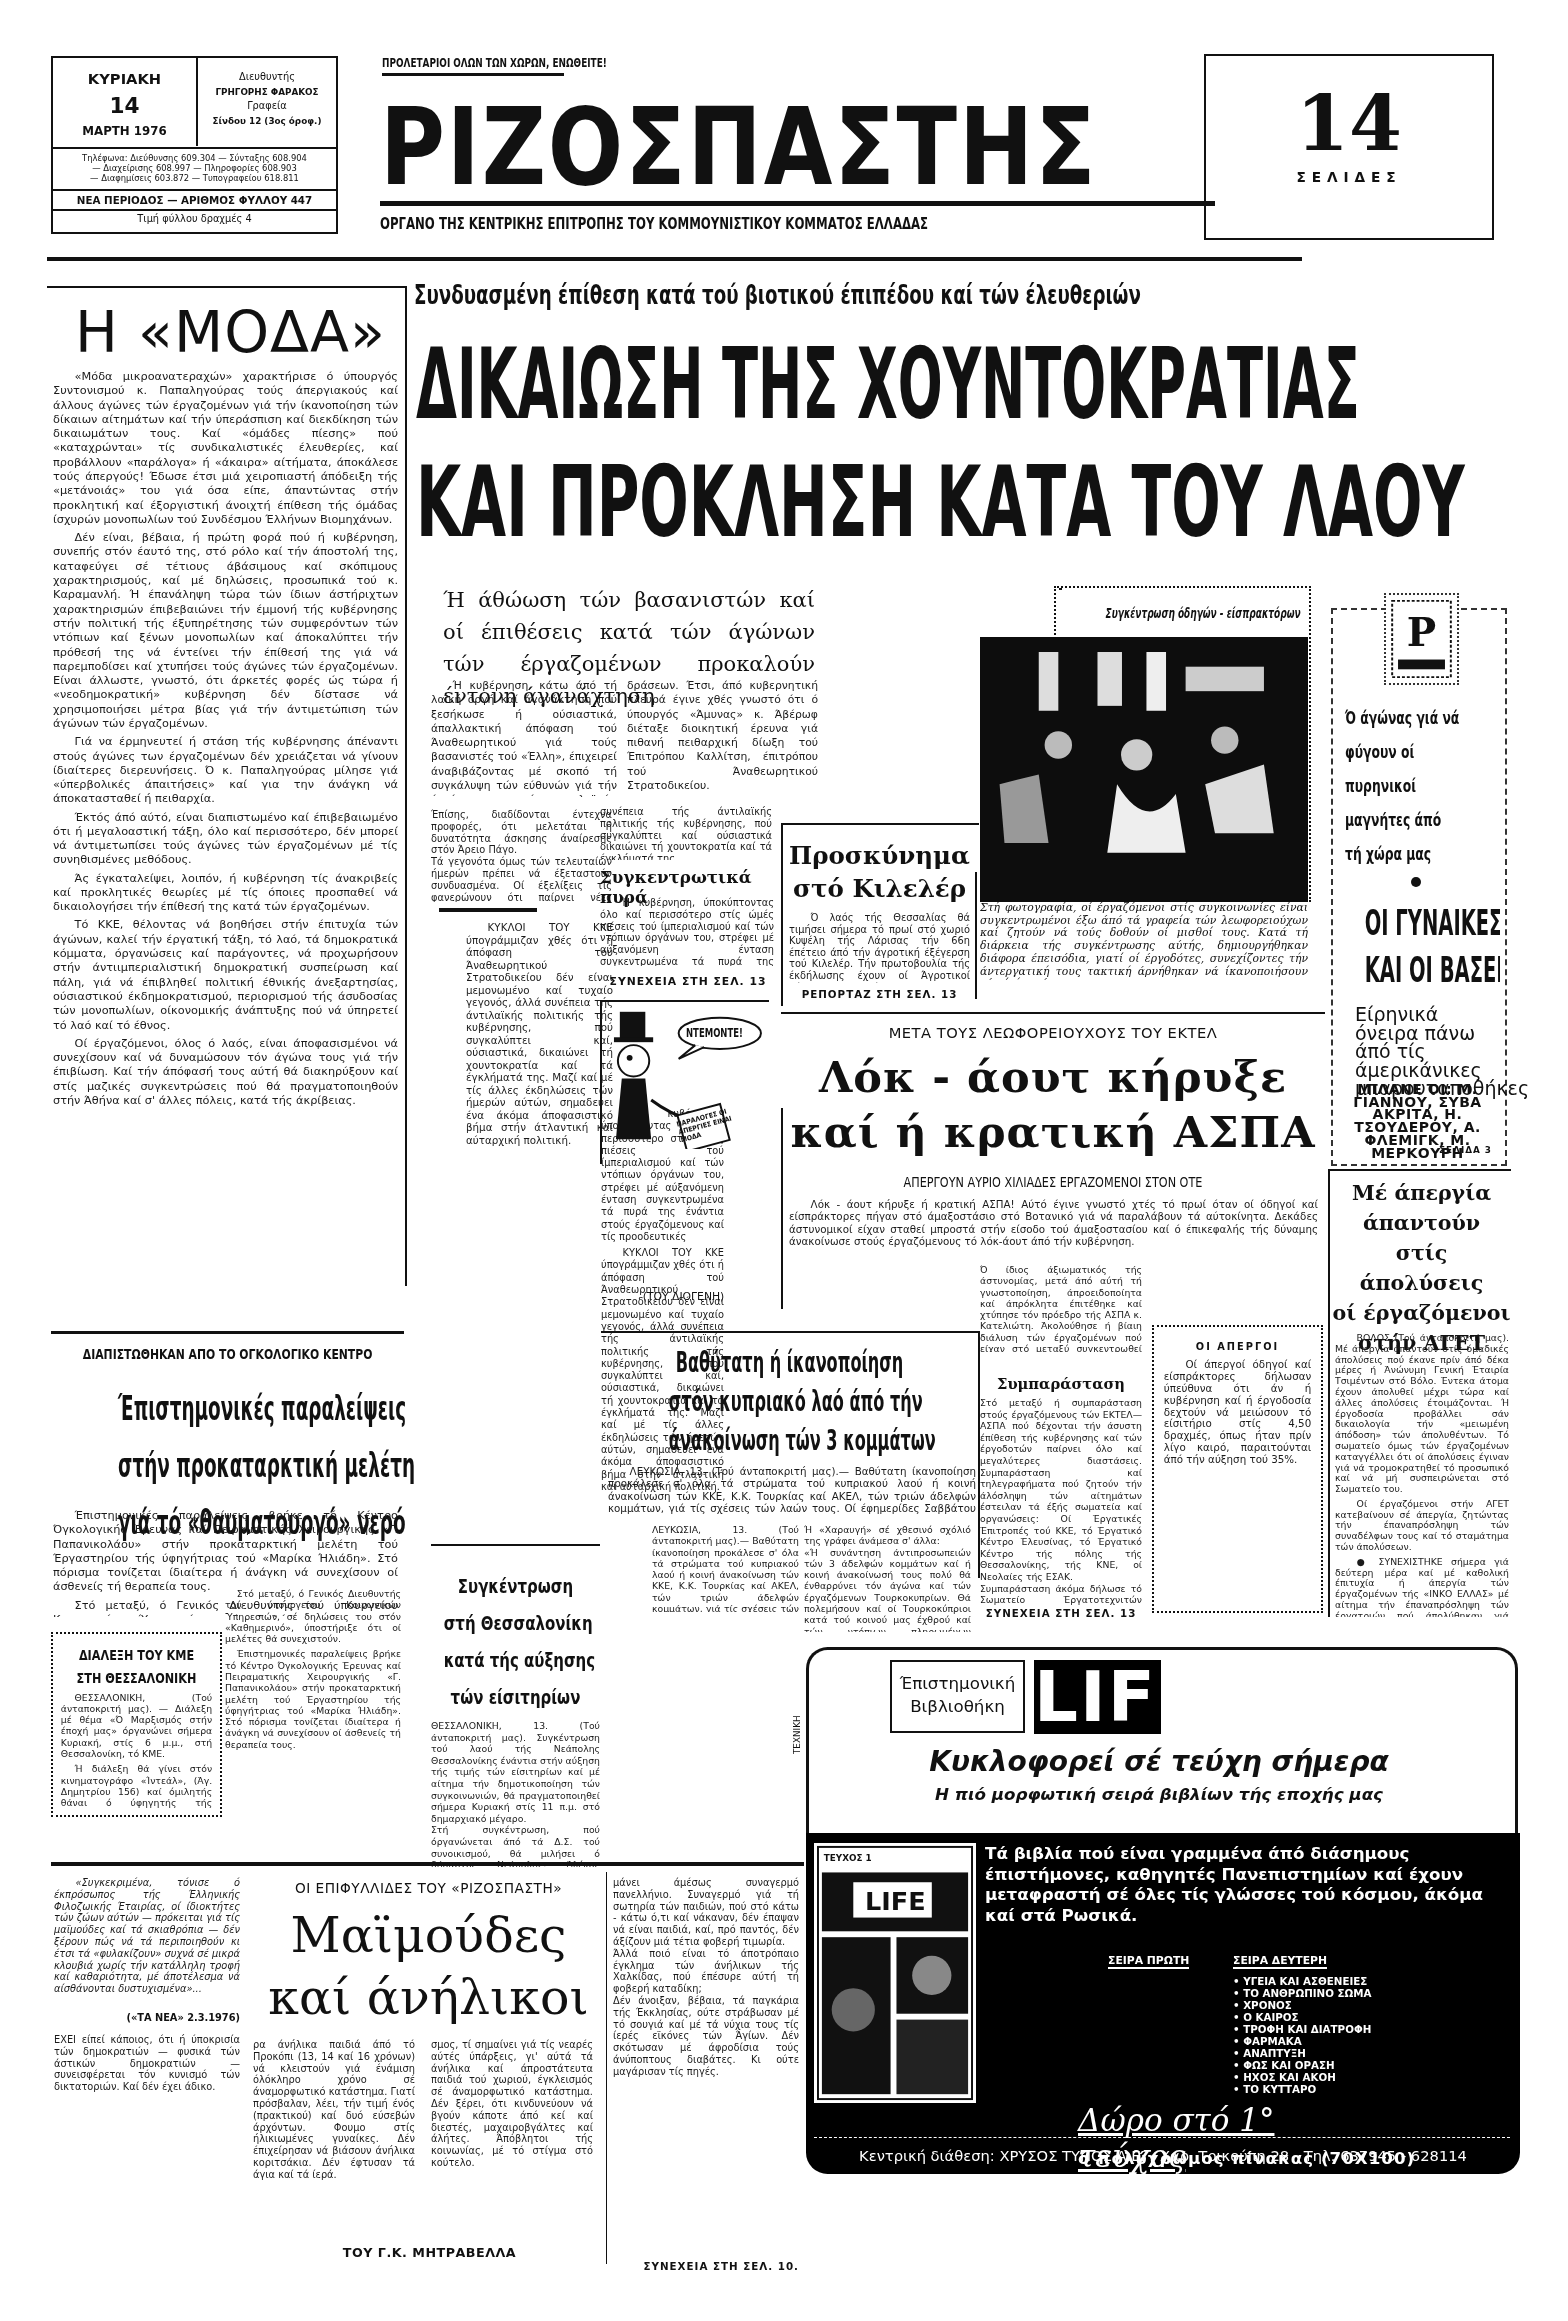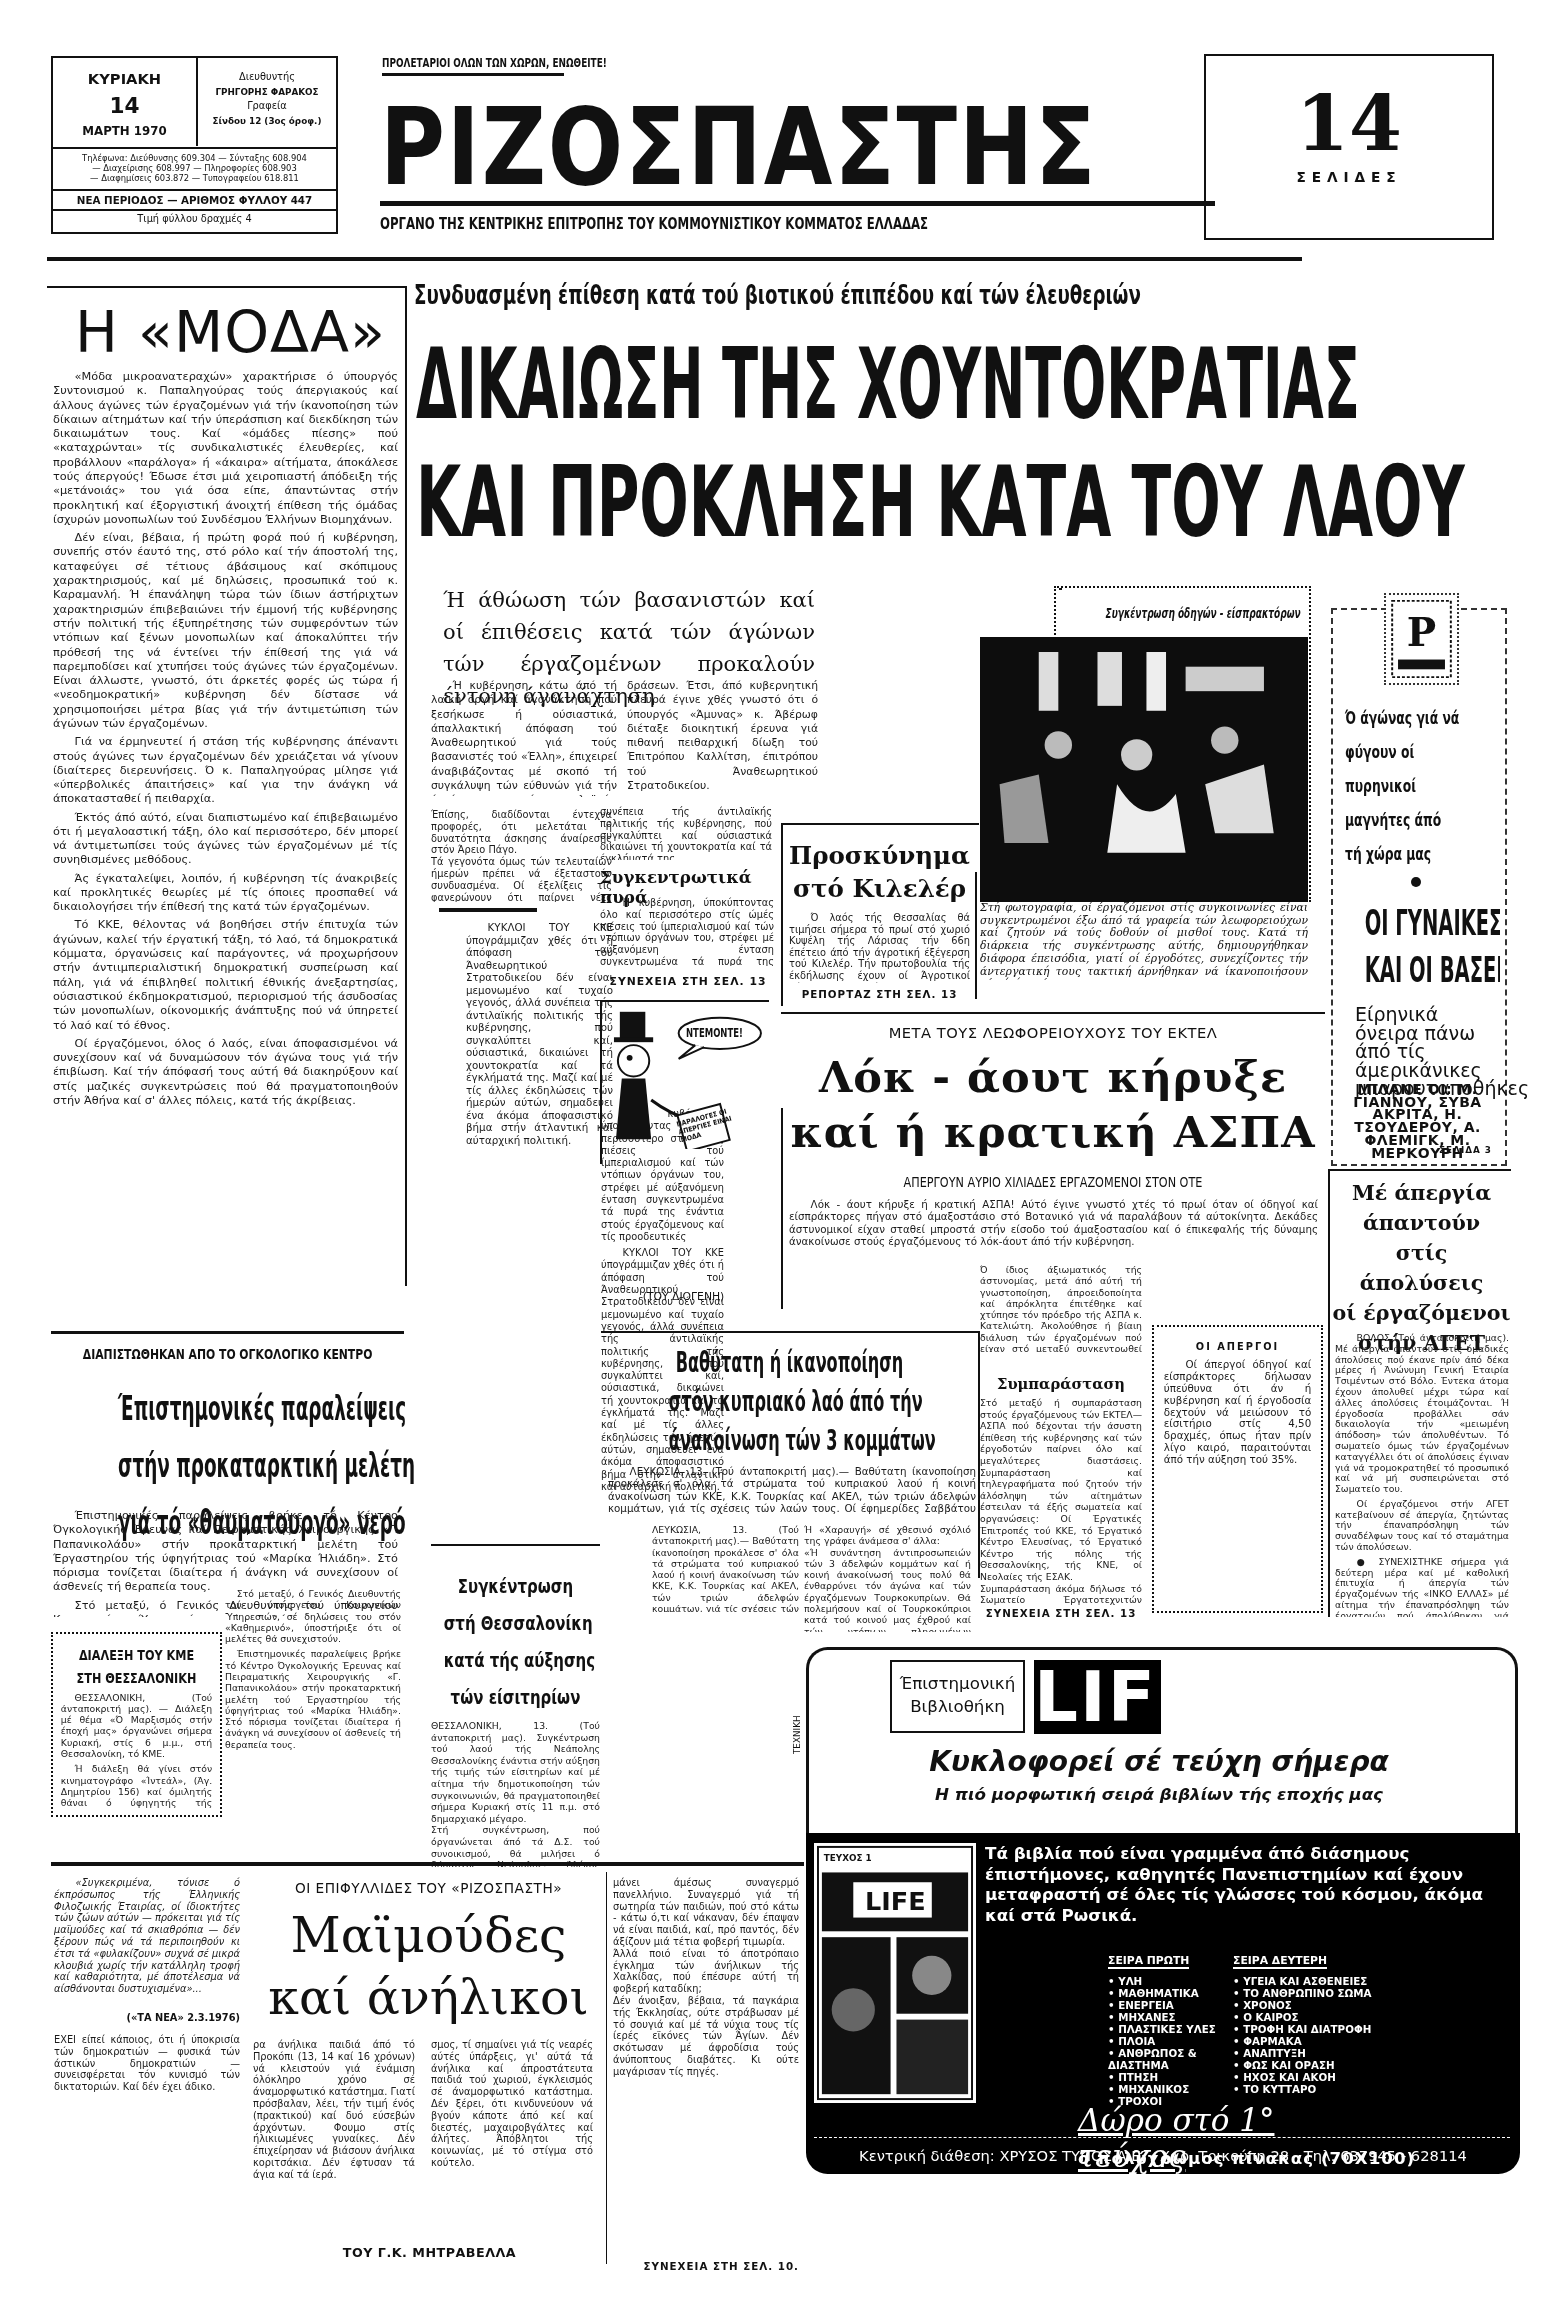--- a/index.html
+++ b/index.html
@@ -25,21 +25,21 @@
   ul.series{list-style:none;margin:0;padding:0;font-size:10.3px;font-weight:bold;line-height:12px;}
   ul.series li:before{content:"• ";}
 </style>
 </head>
 <body>
 
 <div class="abs infobox">
   <div class="cell" style="left:0;top:0;width:143px;height:88px;border-right:2px solid #111;text-align:center;font-weight:bold;">
     <div style="font-size:14.7px;margin-top:11.8px;">ΚΥΡΙΑΚΗ</div>
     <div style="font-size:21.6px;margin-top:5.9px;">14</div>
-    <div style="font-size:11.8px;margin-top:5.9px;">ΜΑΡΤΗ 1970</div>
+    <div style="font-size:11.8px;margin-top:5.9px;">ΜΑΡΤΗ 1976</div>
   </div>
   <div class="cell" style="left:145px;top:0;width:138px;height:88px;text-align:center;font-size:9.8px;font-weight:bold;line-height:14.7px;padding-top:11.8px;box-sizing:border-box;">
     <div style="font-weight:normal;">Διευθυντής</div>
     <div style="font-size:8.8px;">ΓΡΗΓΟΡΗΣ ΦΑΡΑΚΟΣ</div>
     <div style="font-weight:normal;">Γραφεία</div>
     <div style="font-size:8.8px;">Σίνδου 12 (3ος όροφ.)</div>
   </div>
   <div class="cell" style="left:0;top:89px;width:283px;border-top:2px solid #111;font-size:8.4px;line-height:10.3px;text-align:center;padding:3.9px 0;">
     <div>Τηλέφωνα: Διεύθυνσης 609.304 — Σύνταξης 608.904</div>
     <div>— Διαχείρισης 608.997 — Πληροφορίες 608.903</div>
@@ -301,32 +301,20 @@
     <circle cx="40" cy="170" r="22" fill="#666"></circle>
     <circle cx="120" cy="135" r="20" fill="#888"></circle>
     <rect x="40" y="40" width="80" height="36" fill="#fff"></rect>
   </svg>
   <div class="abs" style="left:9.8px;top:9.8px;font-size:8.8px;font-weight:bold;">ΤΕΥΧΟΣ 1</div>
   <div class="abs" style="left:51px;top:43px;font-size:25.5px;font-weight:bold;color:#111;">LIFE</div>
 </div>
 <div class="abs" style="left:985px;top:1843px;width:529px;font-size:16.7px;font-weight:bold;line-height:20.6px;color:#fff;">Τά βιβλία πού είναι γραμμένα άπό διάσημους έπιστήμονες, καθηγητές Πανεπιστημίων καί έχουν μεταφραστή σέ όλες τίς γλώσσες τού κόσμου, άκόμα καί στά Ρωσικά.</div>
 <div class="abs" style="left:1108px;top:1949px;width:127px;color:#fff;">
   <div style="font-size:10.8px;font-weight:bold;border-bottom:2px solid #fff;display:inline-block;margin-bottom:5.9px;">ΣΕΙΡΑ ΠΡΩΤΗ</div>
-  <ul class="series" id="series1">
-      <li>ΥΛΗ</li>
-      <li>ΜΑΘΗΜΑΤΙΚΑ</li>
-      <li>ΕΝΕΡΓΕΙΑ</li>
-      <li>ΜΗΧΑΝΕΣ</li>
-      <li>ΠΛΑΣΤΙΚΕΣ ΥΛΕΣ</li>
-      <li>ΠΛΟΙΑ</li>
-      <li>ΑΝΘΡΩΠΟΣ &amp; ΔΙΑΣΤΗΜΑ</li>
-      <li>ΠΤΗΣΗ</li>
-      <li>ΜΗΧΑΝΙΚΟΣ</li>
-      <li>ΤΡΟΧΟΙ</li>
-    </ul>
 </div>
 <div class="abs" style="left:1233px;top:1949px;width:157px;color:#fff;">
   <div style="font-size:10.8px;font-weight:bold;border-bottom:2px solid #fff;display:inline-block;margin-bottom:5.9px;">ΣΕΙΡΑ ΔΕΥΤΕΡΗ</div>
   <ul class="series" id="series2">
       <li>ΥΓΕΙΑ ΚΑΙ ΑΣΘΕΝΕΙΕΣ</li>
       <li>ΤΟ ΑΝΘΡΩΠΙΝΟ ΣΩΜΑ</li>
       <li>ΧΡΟΝΟΣ</li>
       <li>Ο ΚΑΙΡΟΣ</li>
       <li>ΤΡΟΦΗ ΚΑΙ ΔΙΑΤΡΟΦΗ</li>
       <li>ΦΑΡΜΑΚΑ</li>

